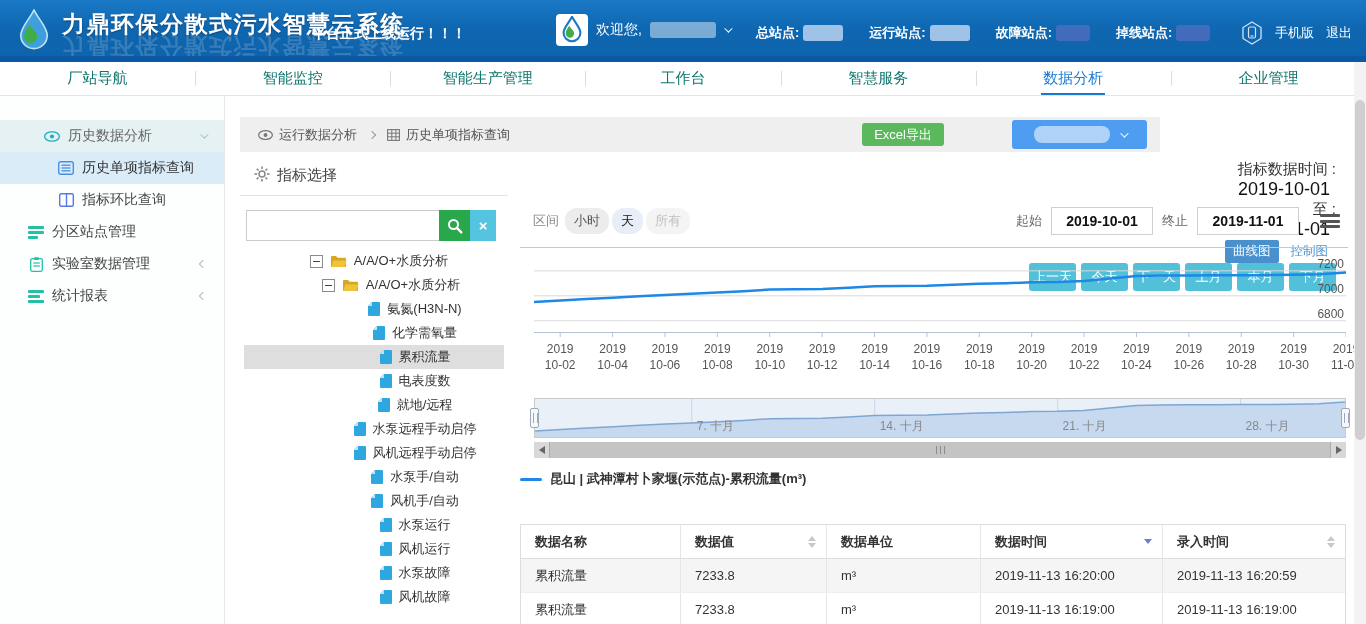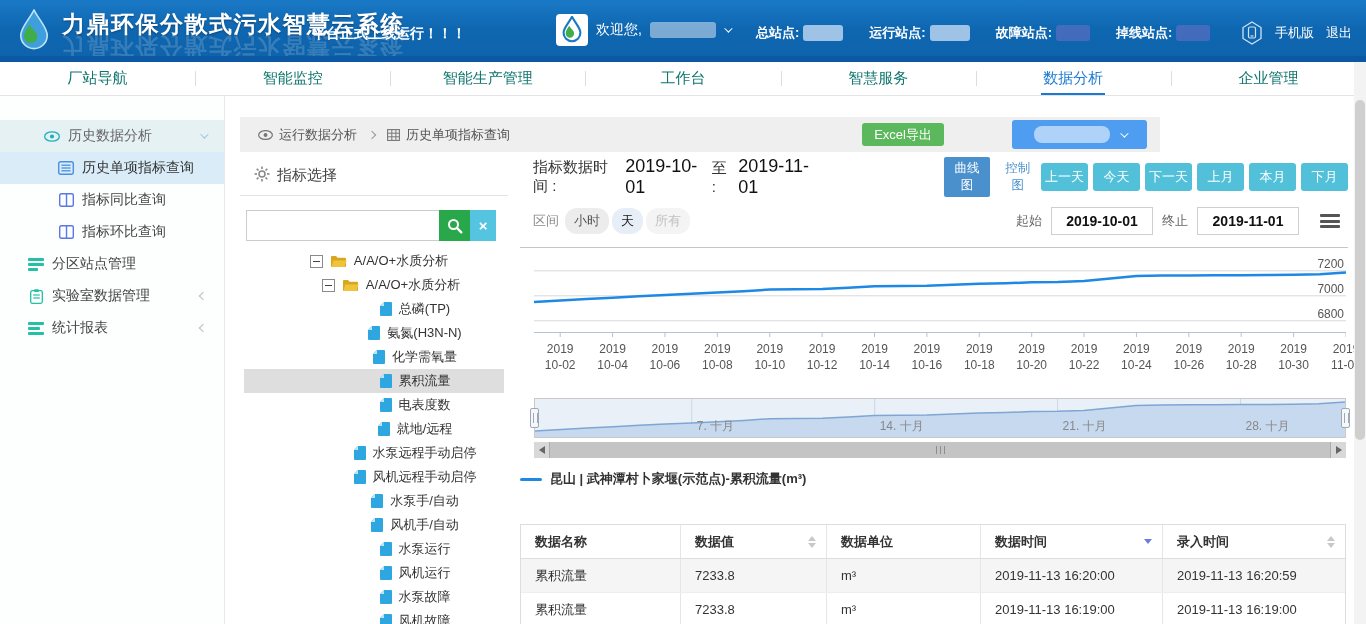--- a/index.html
+++ b/index.html
@@ -78,21 +78,21 @@
   .trow.lvl0 { padding-left:10px; }
   .trow.lvl1 { padding-left:34px; }
   .trow.lvl2 { padding-left:82px; }
   .trow.sel { background:#dedede; }
   .expander { width:13px; height:13px; border:1px solid #8a8a8a; background:#fff; position:relative; margin-right:7px; flex:none; }
   .expander::before { content:""; position:absolute; left:2px; right:2px; top:5px; height:1px; background:#444; }
   .trow .ficon { margin-right:7px; display:inline-flex; flex:none; }
 
   
   .main-panel { position:absolute; left:520px; top:152px; width:828px; height:472px; background:#fff; }
-  .m-title { position:absolute; left:13px; top:8px; right:0; height:34px; display:flex; align-items:center; }
+  .m-title { position:absolute; left:13px; top:8px; right:12px; height:34px; display:flex; align-items:flex-end;flex-direction:column; }
   .m-title .lbl { font-size:15px; color:#333; }
   .m-title .date { font-size:18px; color:#111; margin:0 6px; }
   .charttype { display:flex; gap:4px; margin-left:120px; }
   .ct-btn { font-size:12.5px; padding:3px 8px; border:none; border-radius:2px; cursor:pointer; }
   .ct-btn.on { background:#4a90cd; color:#fff; }
   .ct-btn.off { background:#fff; color:#4a90cd; }
   .range-btns { display:flex; gap:5px; margin-left:auto;border-radius:10px; }
   .r-btn { width:47px; height:28px; background:#52c0d9; color:#fff; border:none; border-radius:3px; font-size:13px; cursor:pointer; }
   .m-toolbar { position:absolute; left:13px; top:54px; right:8px; height:30px; display:flex; align-items:center; }
   .tb-lbl { font-size:13px; color:#888; margin-right:6px; }
@@ -248,29 +248,20 @@
       </span>
       <span>历史单项指标查询</span>
     </div>
     <div class="side-item child">
       <span class="icon">
         <svg width="15" height="14" viewBox="0 0 15 14">
           <rect x="0.7" y="0.7" width="13.6" height="12.6" rx="1.5" fill="none" stroke="#5a77e6" stroke-width="1.4"></rect>
           <line x1="7.5" y1="1" x2="7.5" y2="13" stroke="#5a77e6" stroke-width="1.4"></line>
         </svg>
       </span>
-      <span>指标同比查询</span>
-    </div>
-    <div class="side-item child">
-      <span class="icon">
-        <svg width="15" height="14" viewBox="0 0 15 14">
-          <rect x="0.7" y="0.7" width="13.6" height="12.6" rx="1.5" fill="none" stroke="#5a77e6" stroke-width="1.4"></rect>
-          <line x1="7.5" y1="1" x2="7.5" y2="13" stroke="#5a77e6" stroke-width="1.4"></line>
-        </svg>
-      </span>
       <span>指标环比查询</span>
     </div>
     <div class="side-item root">
       <span class="icon">
         <svg width="16" height="13" viewBox="0 0 16 13">
           <rect x="0" y="0" width="16" height="3" rx="1" fill="#23c0a4"></rect>
           <rect x="0" y="5" width="16" height="3" rx="1" fill="#23c0a4"></rect>
           <rect x="0" y="10" width="10" height="3" rx="1" fill="#23c0a4"></rect>
         </svg>
       </span>
@@ -372,29 +363,20 @@
       <div class="trow lvl1">
         <span class="expander"></span>
         <span class="ficon">
           <svg width="17" height="13" viewBox="0 0 17 13">
             <path d="M1 2 a1 1 0 0 1 1-1 h4 l1.6 1.8 H15 a1 1 0 0 1 1 1 V11 a1 1 0 0 1 -1 1 H2 a1 1 0 0 1 -1-1 Z" fill="#d9a620"></path>
             <path d="M3.2 5.5 H16.6 L14.4 12 H1.6 Z" fill="#efc33a"></path>
           </svg>
         </span>
         <span>A/A/O+水质分析</span>
       </div>
-      <div class="trow lvl2">
-          <span class="ficon file-i">
-            <svg width="12" height="14" viewBox="0 0 12 14">
-              <path d="M4 0 H11 a1 1 0 0 1 1 1 V13 a1 1 0 0 1 -1 1 H1 a1 1 0 0 1 -1-1 V4 Z" fill="#2ea7e0"></path>
-              <path d="M4 0 L0 4 H4 Z" fill="#bfe4f5"></path>
-            </svg>
-          </span>
-          <span>总磷(TP)</span>
-        </div>
       <div class="trow lvl2">
           <span class="ficon file-i">
             <svg width="12" height="14" viewBox="0 0 12 14">
               <path d="M4 0 H11 a1 1 0 0 1 1 1 V13 a1 1 0 0 1 -1 1 H1 a1 1 0 0 1 -1-1 V4 Z" fill="#2ea7e0"></path>
               <path d="M4 0 L0 4 H4 Z" fill="#bfe4f5"></path>
             </svg>
           </span>
           <span>氨氮(H3N-N)</span>
         </div>
       <div class="trow lvl2">

